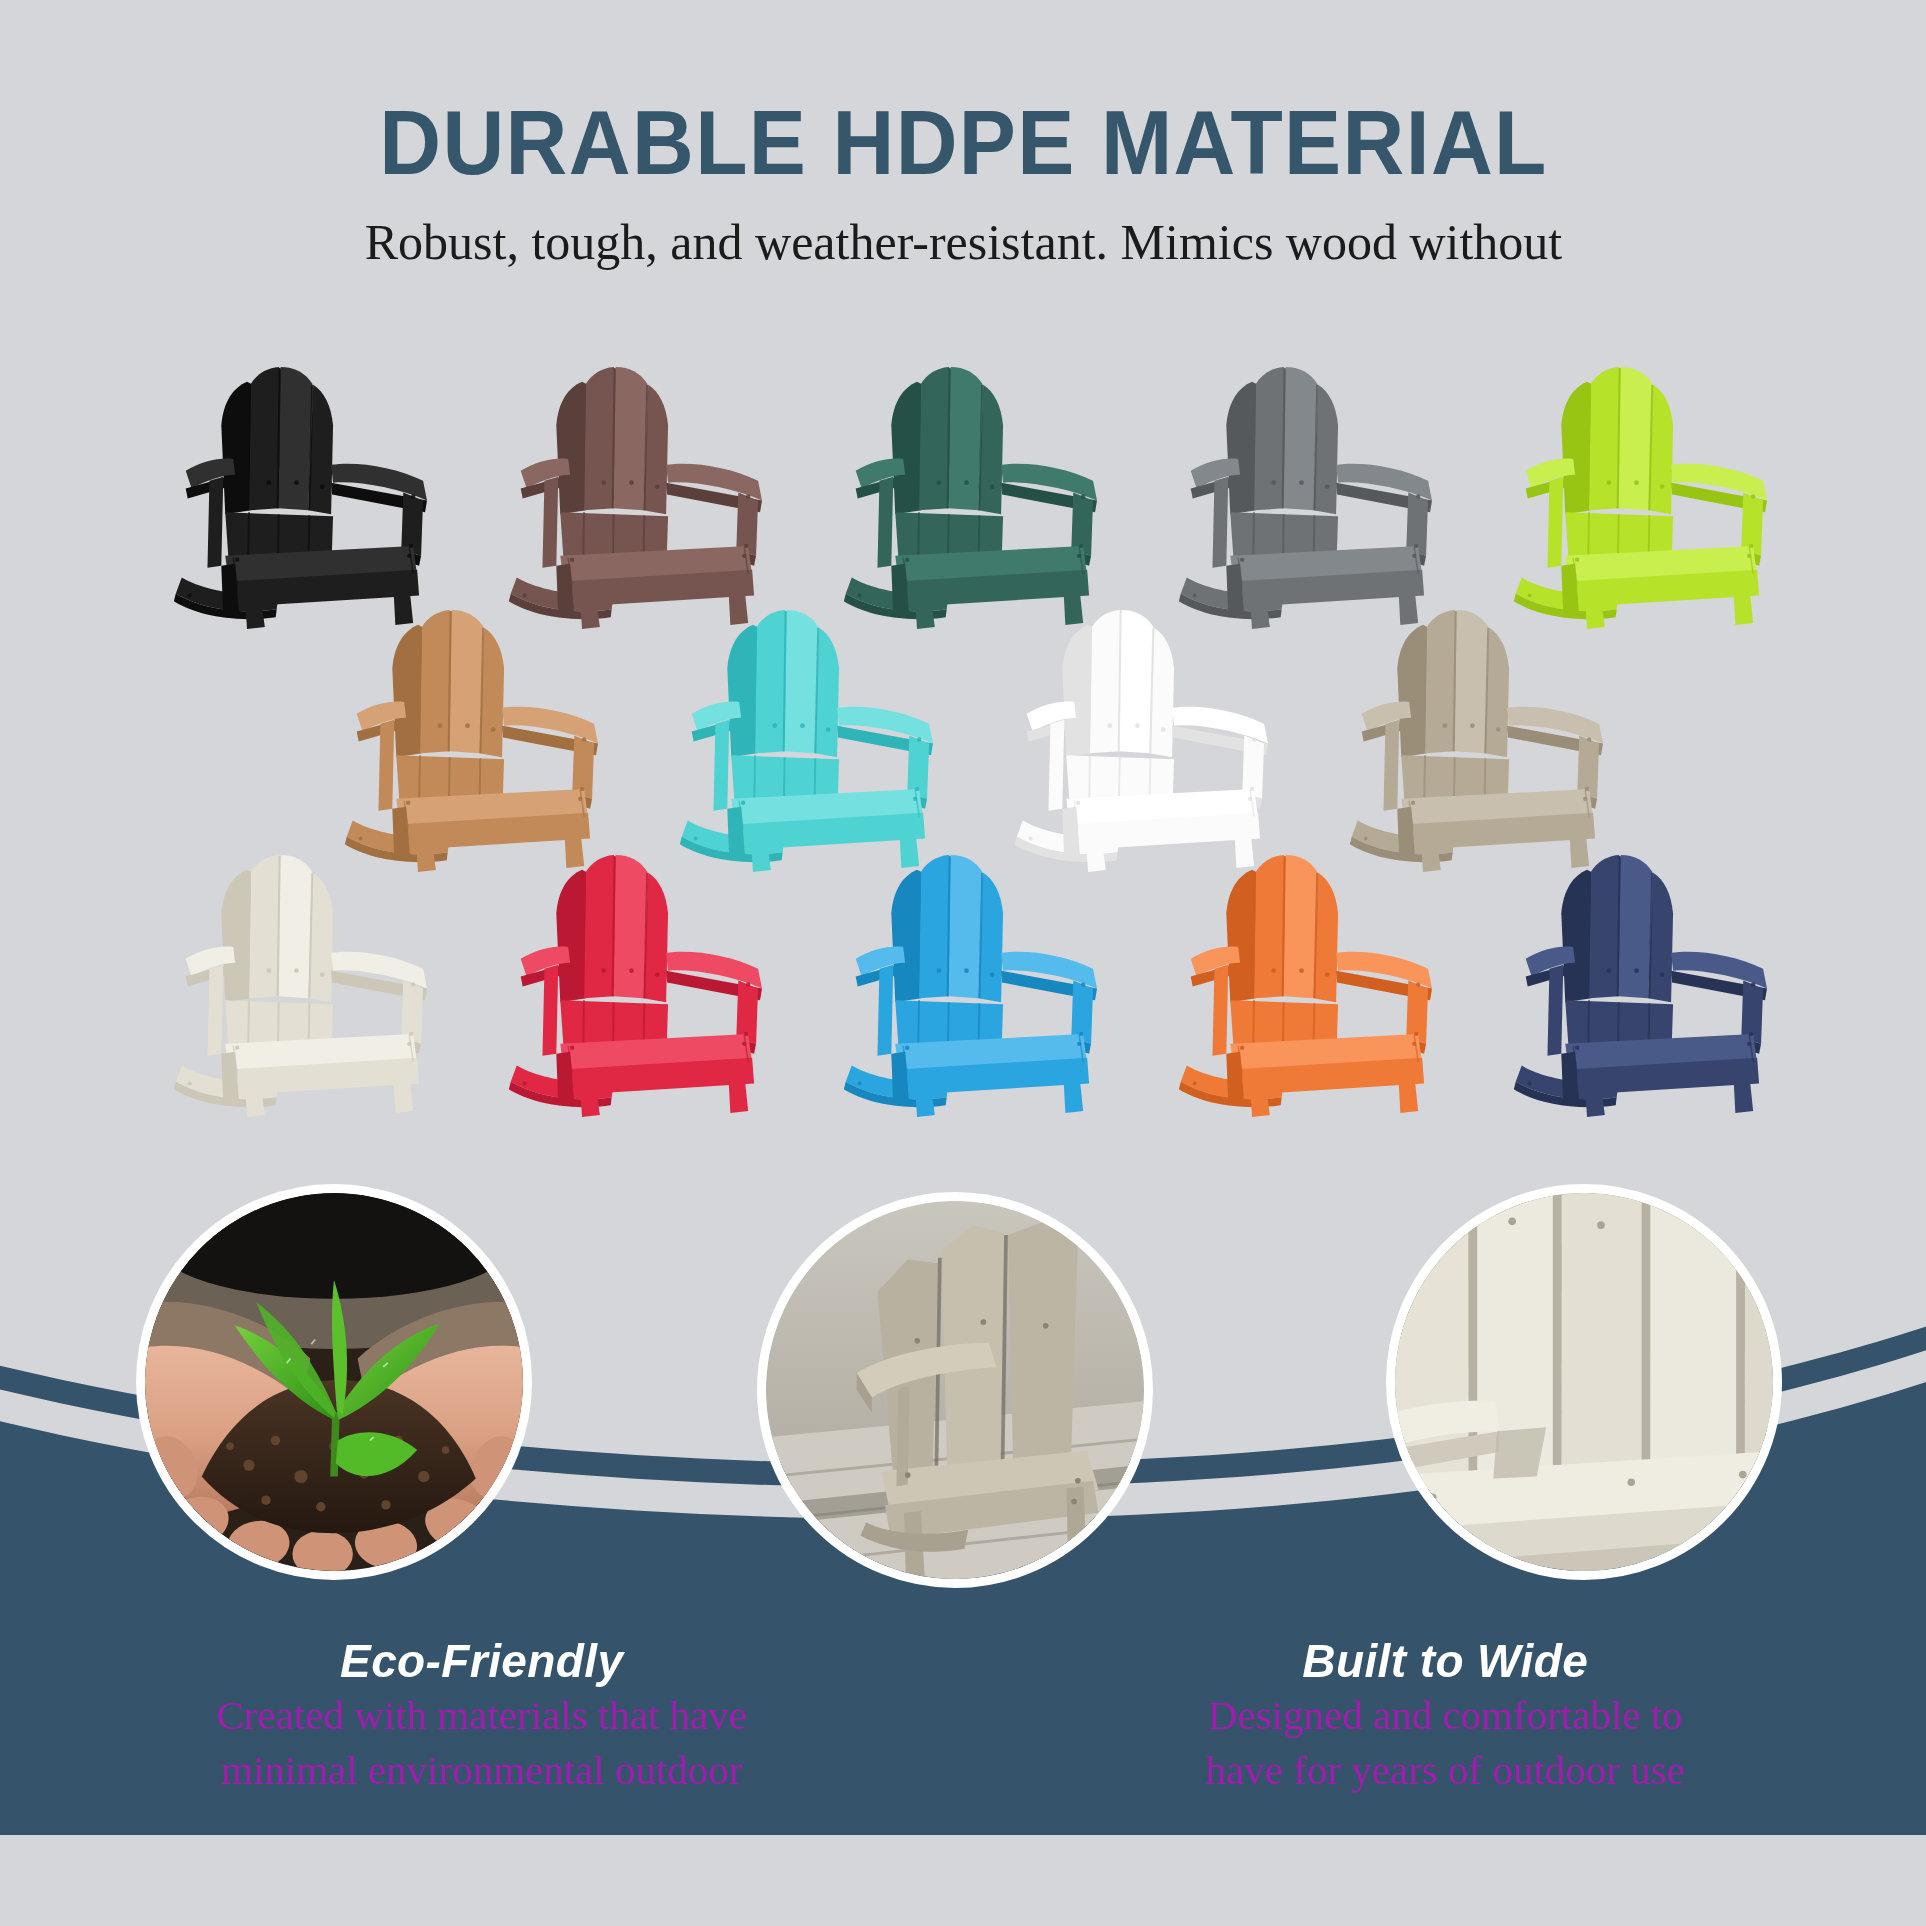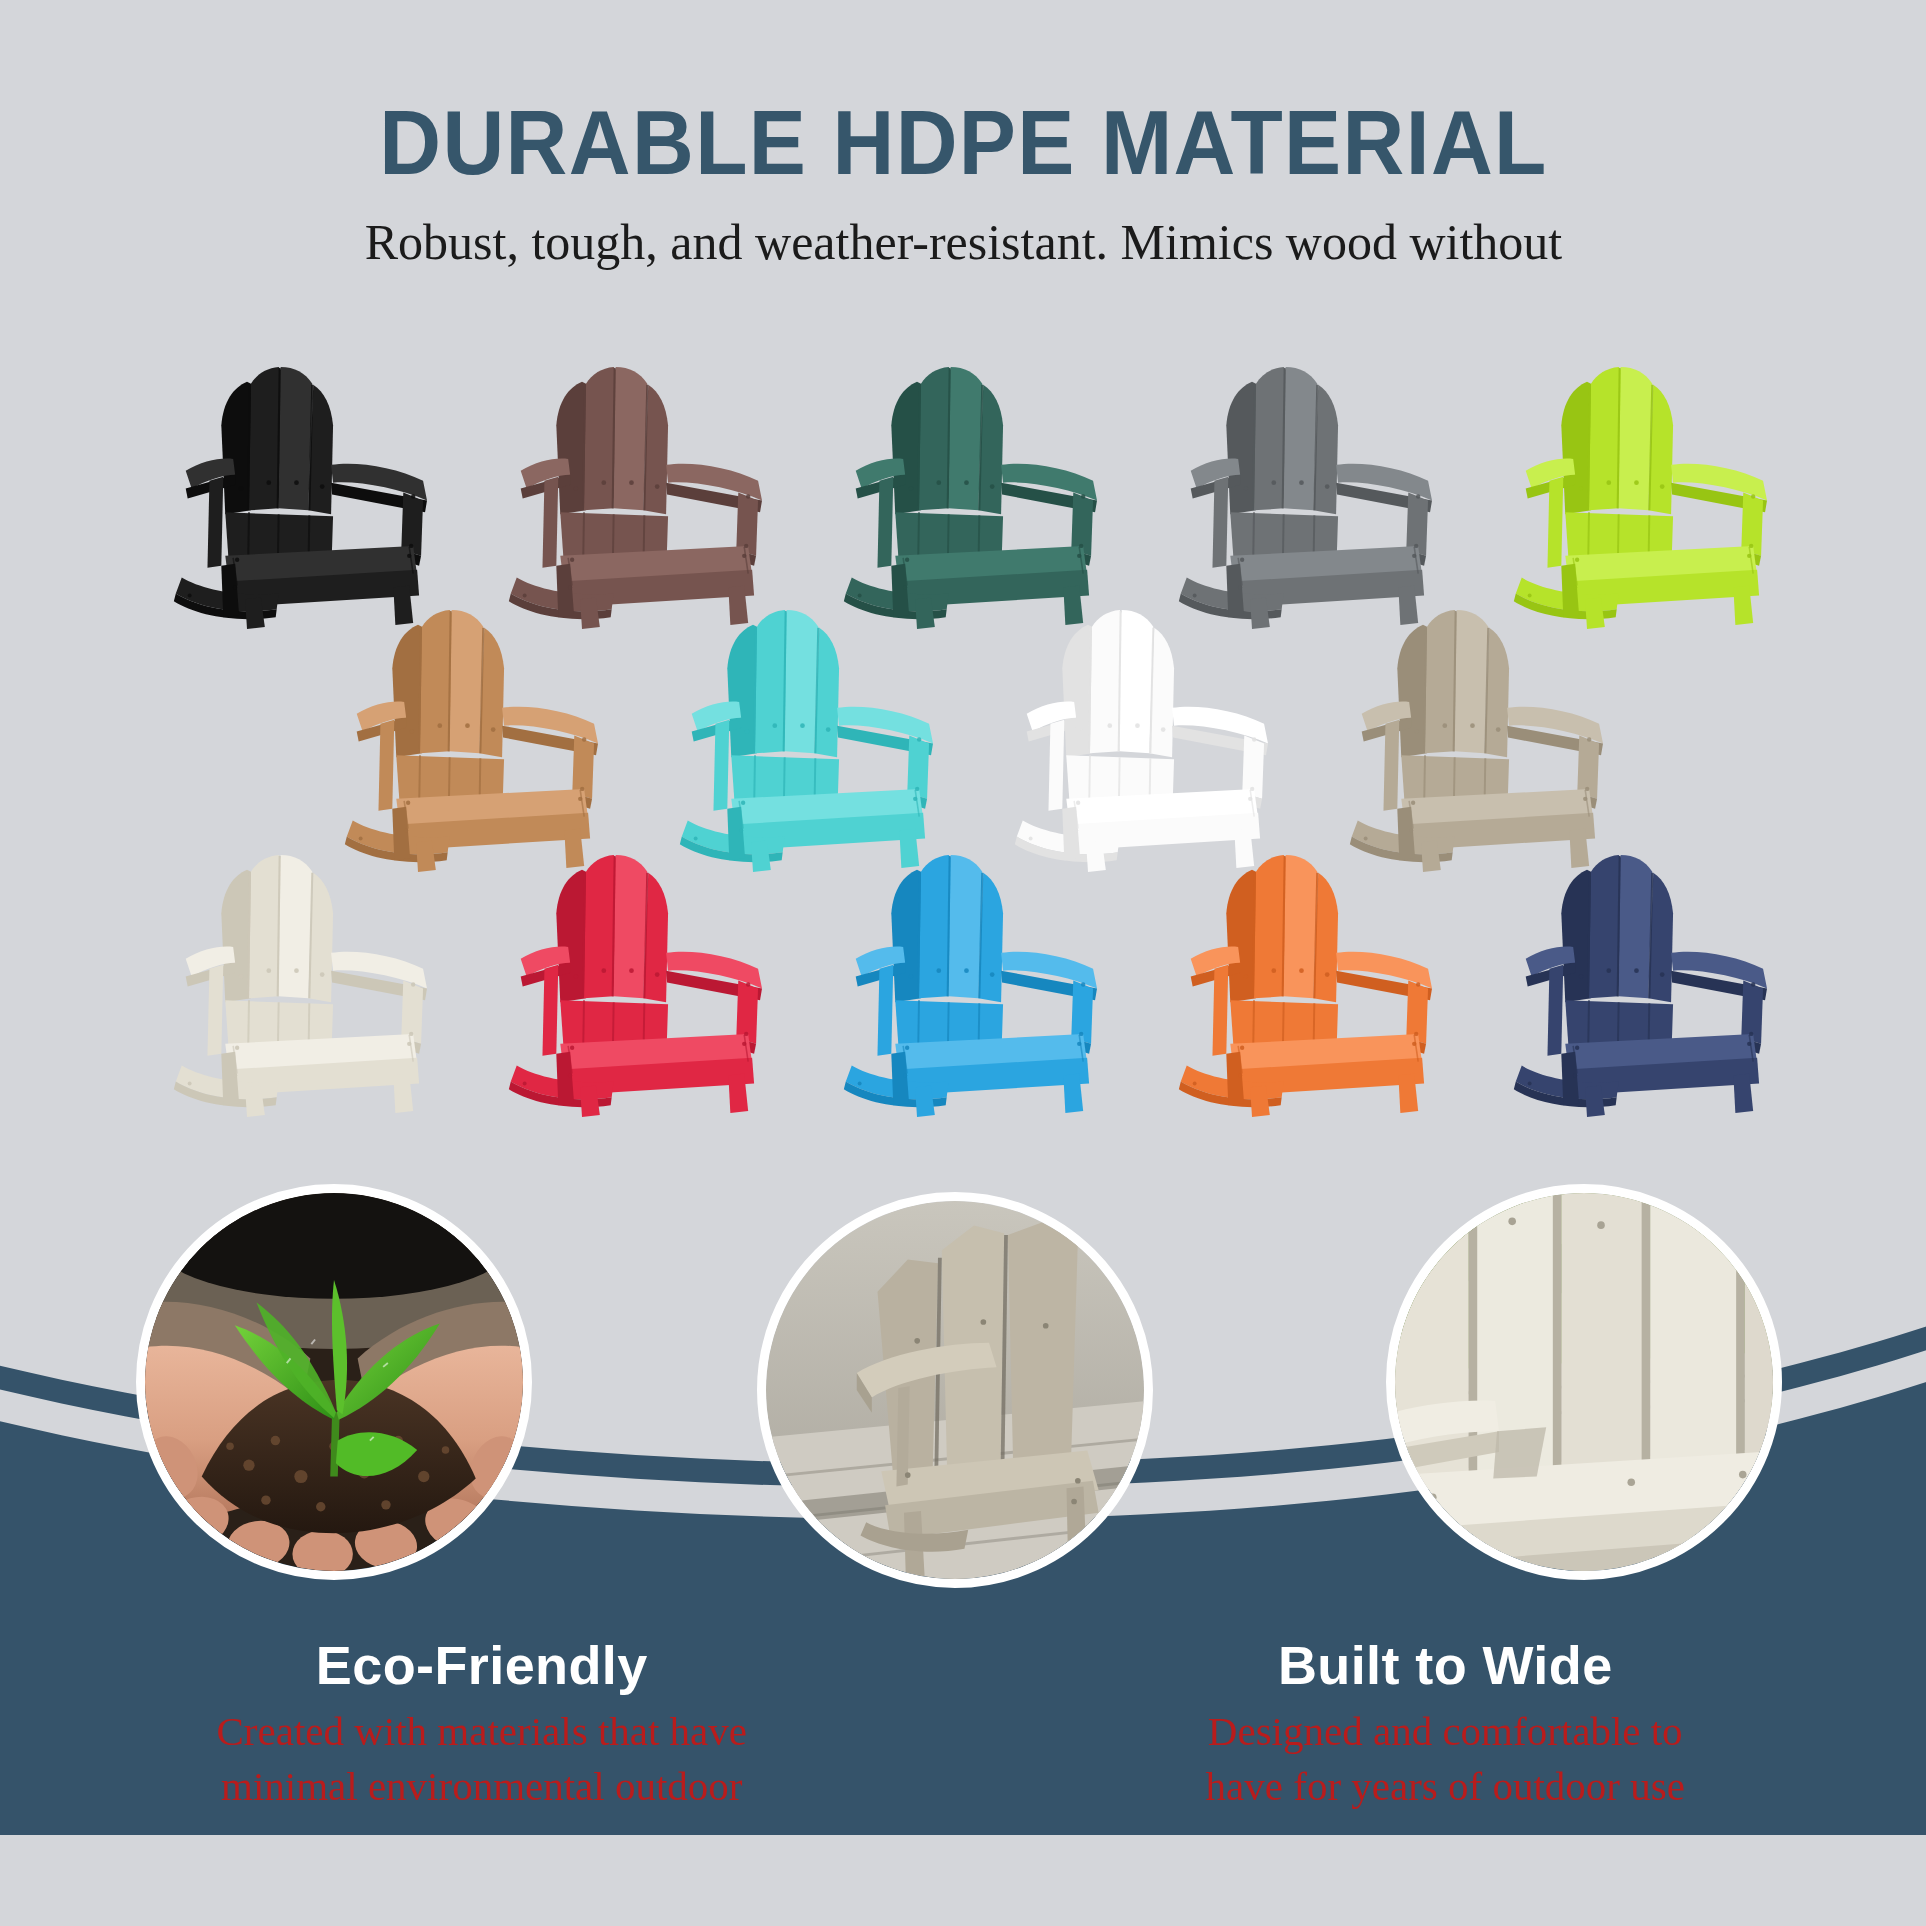--- a/index.html
+++ b/index.html
@@ -55,25 +55,25 @@
   .c1{left:136px;}
   .c2{left:757px;top:8px;}
   .c3{left:1386px;top:0px;}
   .circle svg{display:block;width:100%;height:100%;}
 
   
   .features{position:absolute;left:0;top:1634px;width:1927px;display:flex;}
   .feature{flex:1;text-align:center;padding:0 26px;box-sizing:border-box;}
   .f-title{
     font-family:"Liberation Sans",sans-serif;
-    font-weight:700;font-size:54px;color:#ffffff;margin:0 0 8px;letter-spacing:0.4px;
+    font-weight:700;font-size:46px;color:#ffffff;margin:0 0 0;letter-spacing:0.4px;font-style:italic;
   }
   .f-desc{
     font-family:"Liberation Serif",serif;
-    font-size:41px;color:#b91c1c;line-height:1.34;margin:0;
+    font-size:41px;color:#a21caf;line-height:1.34;margin:0;
   }
 </style>
 </head>
 <body style="background: rgb(212, 214, 218);">
 
 <div id="page">
 
   <div class="header">
     <h1 class="title" style="color: rgb(54, 86, 107);">DURABLE HDPE MATERIAL</h1>
     <div class="subtitle">

